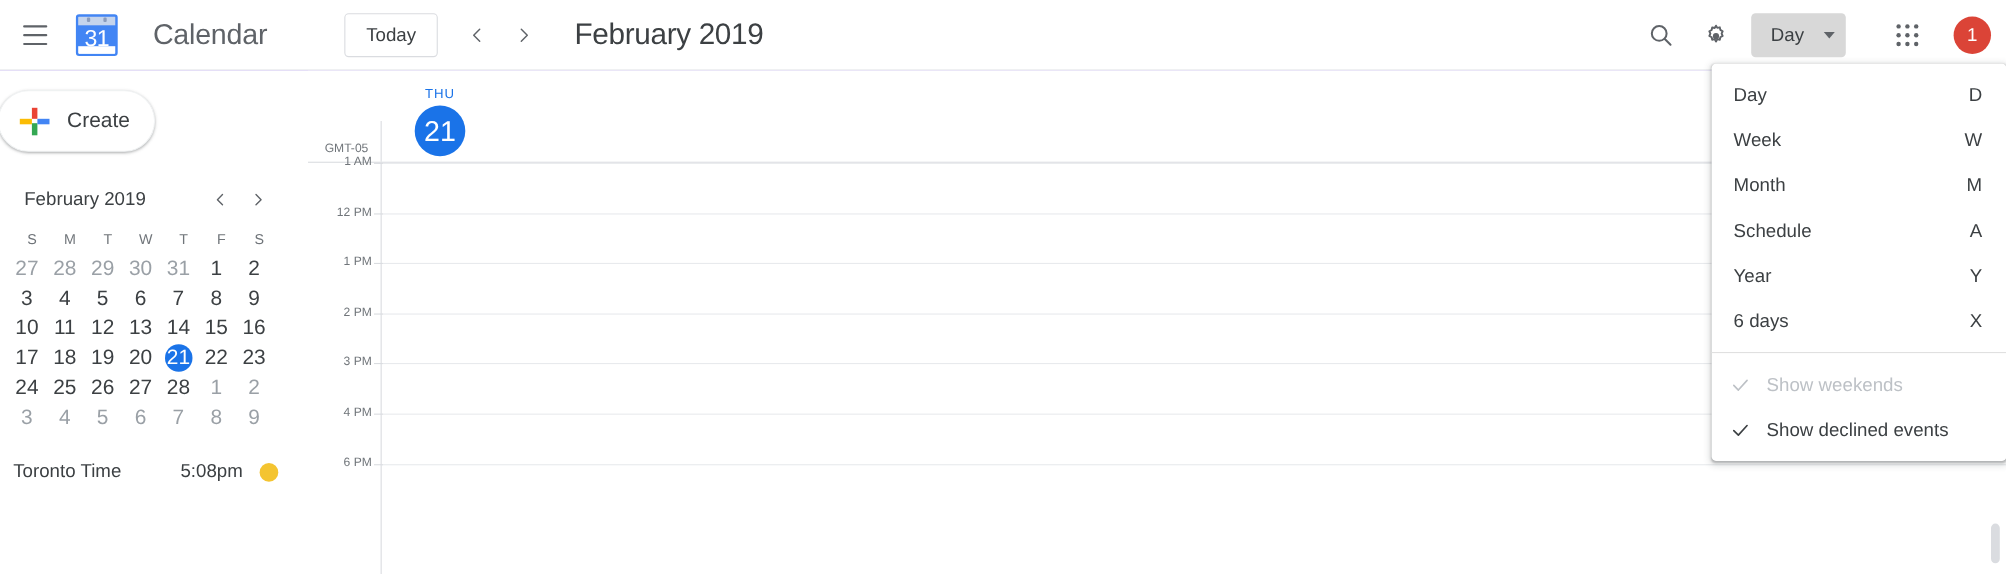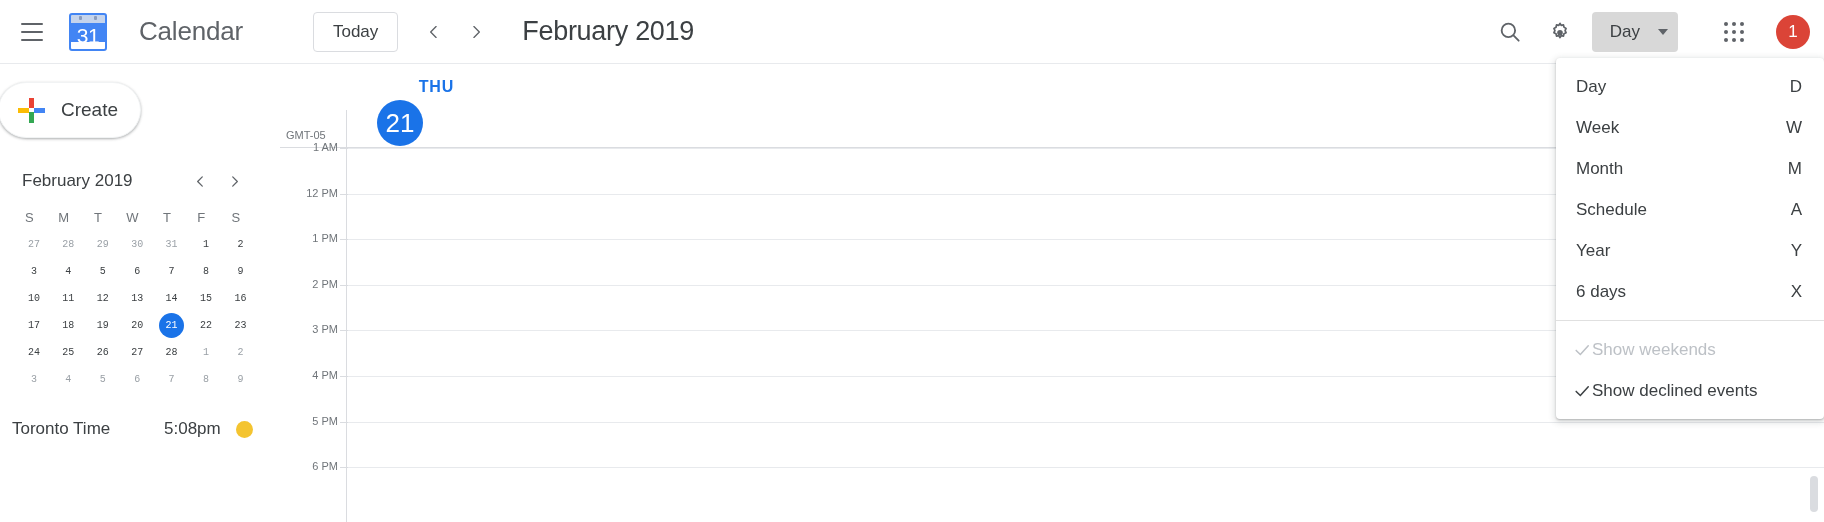--- a/index.html
+++ b/index.html
@@ -157,22 +157,22 @@
   .mini-nav {
     width: 30px; height:30px; border-radius:50%;
     display:flex; align-items:center; justify-content:center; color:#5f6368; cursor:pointer;
   }
   table.mini-grid { width: 100%; border-collapse: collapse; margin-top: 8px; }
   table.mini-grid th {
     font-size: 13px; font-weight: 400; color:#70757a;
     height: 27px; text-align:center;
   }
   table.mini-grid td {
-    font-size: 10px; color:#3c4043;
-    height: 27px; text-align:right; cursor:pointer;font-family:Liberation Mono, monospace;
+    font-size: 19px; color:#3c4043;
+    height: 27px; text-align:left; cursor:pointer;
   }
   table.mini-grid td.other { color:#9aa0a6; }
   table.mini-grid td .pill {
     display:inline-flex; align-items:center; justify-content:center;
     width: 25px; height: 25px; border-radius:50%;
   }
   table.mini-grid td.selected .pill { background:#1a73e8; color:#fff; }
 
   .time-row {
     margin-top: 26px; padding-left: 12px;
@@ -188,28 +188,28 @@
   
   .grid-wrap {
     position:absolute; top: 64px; left: 280px;
     width: 1544px; height: 458px; overflow:hidden; background:#fff;
   }
   .day-header {
     position:relative; height: 83px; background:#fff;
   }
   .gmt-label {
     position:absolute; left: 6px; bottom: 6px;
-    font-size: 11px; color:#70757a; width: 58px; text-align:left;
+    font-size: 11px; color:#70757a; width: 58px; text-align:center;
   }
   .day-head-col {
     position:absolute; left: 66px; top: 14px;
     width: 108px; text-align:center;
   }
   .day-dow {
-    font-size: 16px; letter-spacing: 0.8px; color:#1a73e8; font-weight:700;text-align:right;
+    font-size: 12px; letter-spacing: 0.8px; color:#1a73e8; font-weight:400;
   }
   .day-num {
     margin: 4px auto 0 auto;
     width: 46px; height: 46px; border-radius:50%;
     background:#1a73e8; color:#fff;
     font-size: 26px; display:flex; align-items:center; justify-content:center;
   }
   .grid-divider {
     position:absolute; left: 0; right: 0; top: 83px; height:1px; background:#dadce0;
   }
@@ -248,21 +248,21 @@
     height: 41px; display:flex; align-items:center;
     padding: 0 22px 0 20px; cursor:pointer;
     font-size: 17px; color:#3c4043;
   }
   .menu-item .label { flex: 1; }
   .menu-item .shortcut { color:#3c4043; font-size: 17px; }
   .menu-sep { height:1px; background:#e0e0e0; margin: 8px 0; }
   .menu-check {
     height: 41px; display:flex; align-items:center;
     padding: 0 20px 0 16px; cursor:pointer;
-    font-size: 17px; color:#3c4043; 
+    font-size: 17px; color:#3c4043; gap: 14px;
   }
   .menu-check.disabled { color:#bdc1c6; }
   .check-glyph { width: 20px; height:20px; display:flex; align-items:center; justify-content:center; }
   .check-glyph svg { display:block; }
 </style>
 </head>
 <body>
 
 <div class="app">
 
@@ -479,25 +479,20 @@
           <div class="hour-label">3 PM</div>
         </div>
         <div class="hour-row">
           <div class="hour-line"></div>
           <div class="hour-tick"></div>
           <div class="hour-label">4 PM</div>
         </div>
         <div class="hour-row">
           <div class="hour-line"></div>
           <div class="hour-tick"></div>
-          <div class="hour-label">5 PM</div>
-        </div>
-        <div class="hour-row">
-          <div class="hour-line"></div>
-          <div class="hour-tick"></div>
           <div class="hour-label">6 PM</div>
         </div>
       </div>
     <div class="scrollbar-thumb"></div>
   </div>
 
   <div class="dropdown">
     <div id="menu-items">
         <div class="menu-item">
           <span class="label">Day</span>

